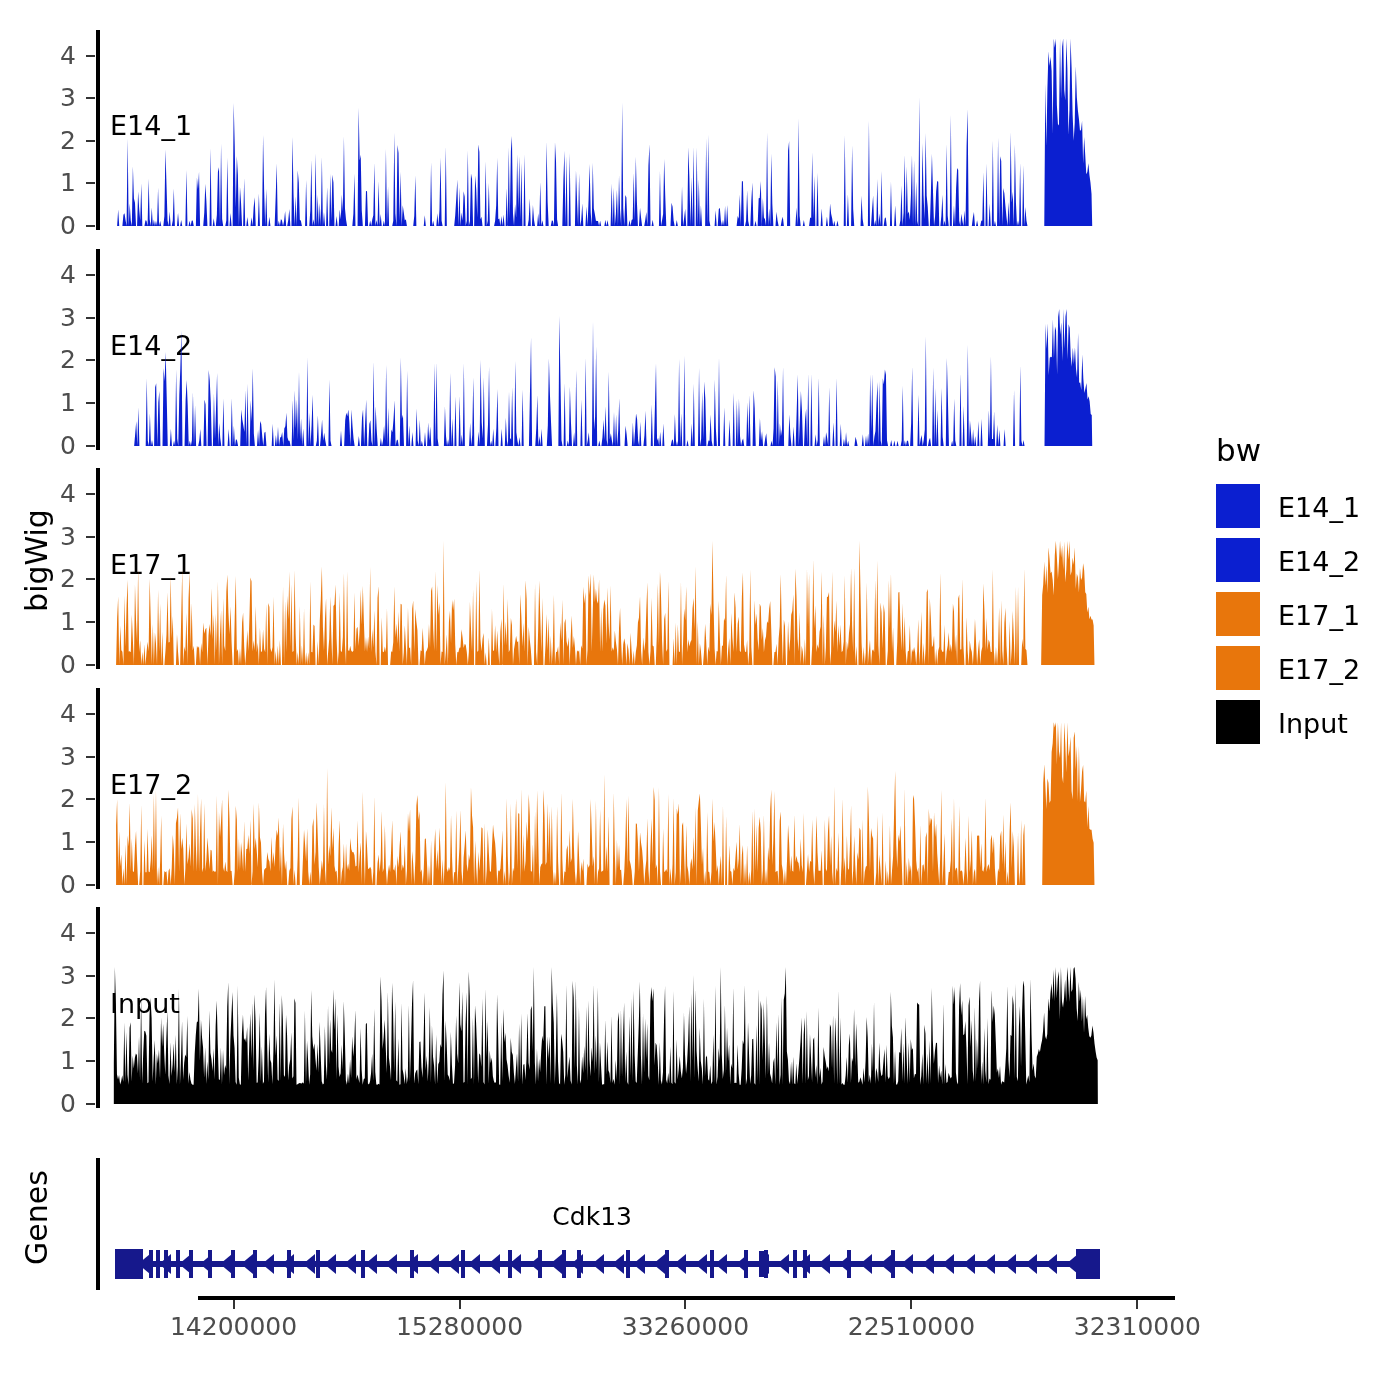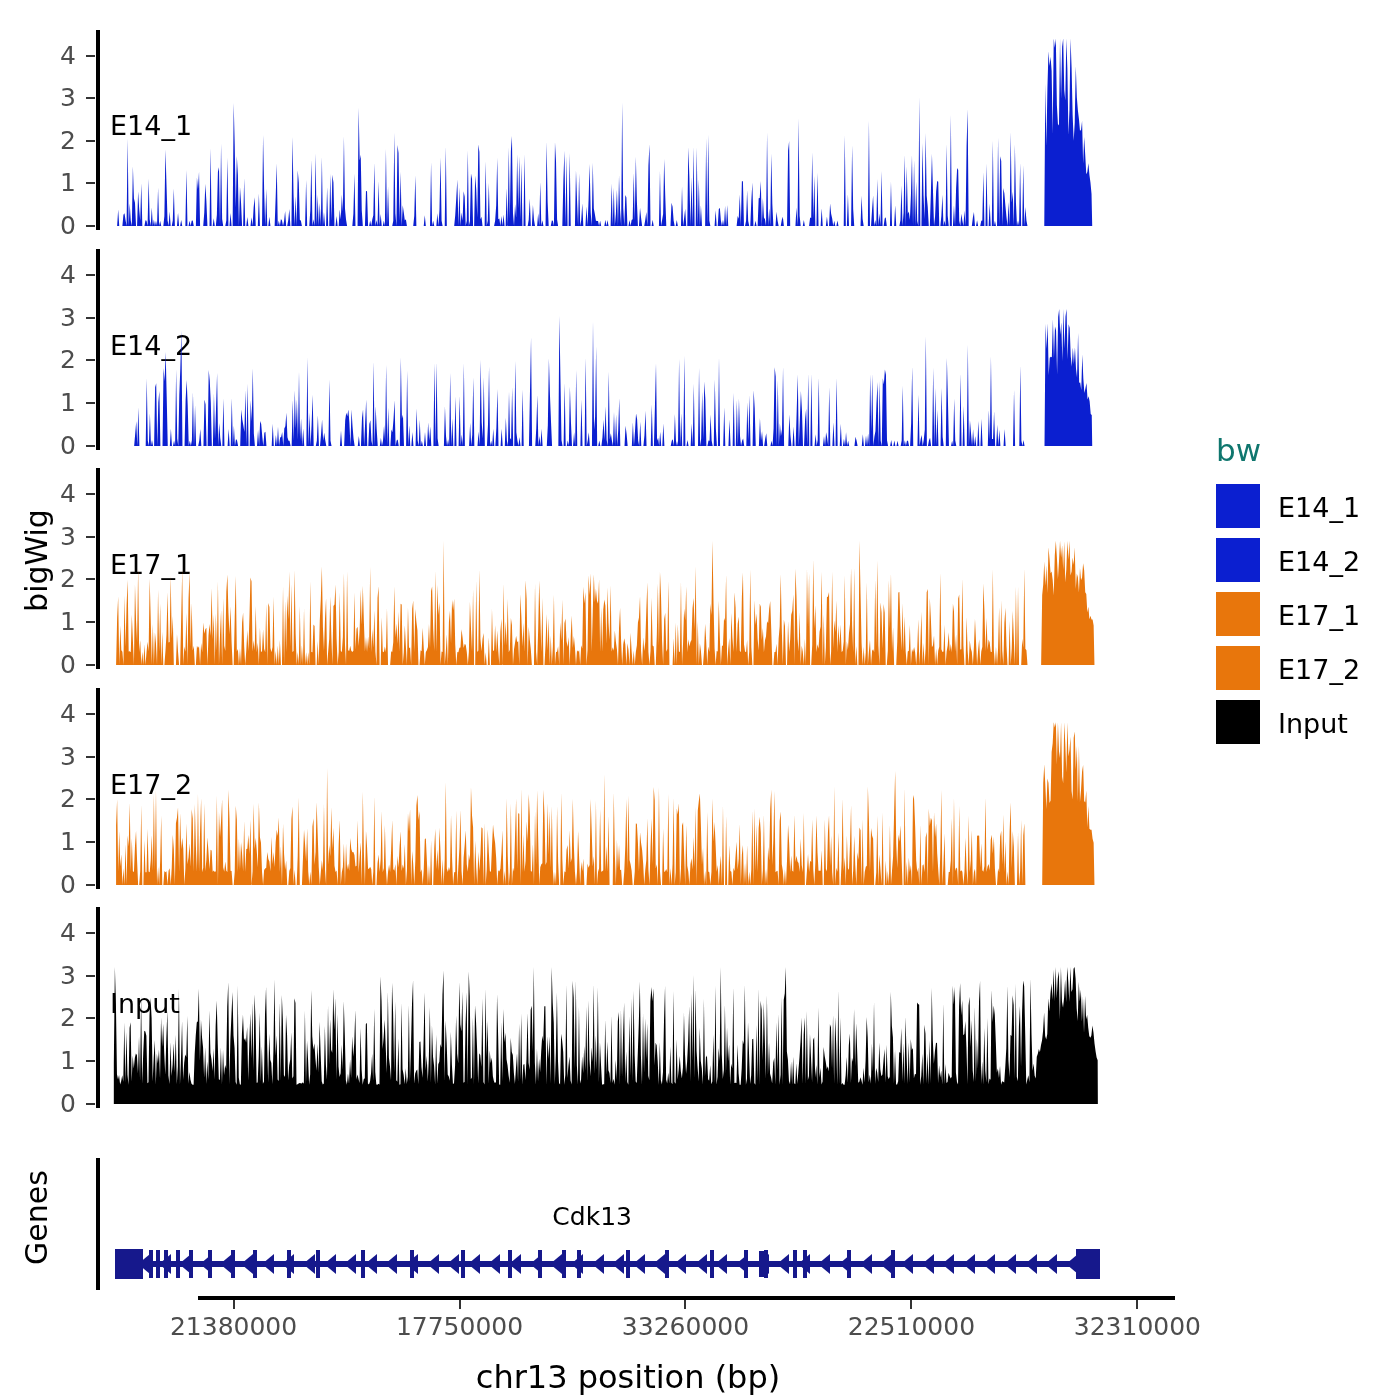--- a/index.html
+++ b/index.html
@@ -40,21 +40,21 @@
   .xtick{
     position:absolute;font-size:25px;color:#4d4d4d;
     text-align:center;width:180px;line-height:1;
   }
   .xaxistitle{
     position:absolute;font-size:32px;color:#000;text-align:center;
     width:1000px;
   }
 
   
-  .legend-title{position:absolute;font-size:31px;color:#0f766e;}
+  .legend-title{position:absolute;font-size:31px;color:#000000;}
   .legend-key{position:absolute;width:44px;height:44px;}
   .legend-label{position:absolute;font-size:27px;color:#000;white-space:nowrap;}
 
   
   .geneline{position:absolute;background:#16188c;}
   .geneexon{position:absolute;background:#16188c;}
   .genelabel{position:absolute;font-size:25px;color:#000;white-space:nowrap;}
   .genearrow{position:absolute;}
 
   svg{display:block;}
@@ -214,30 +214,29 @@
     <div class="geneexon" style="left: 793.158px; top: 1250px; width: 4px; height: 28px; background: rgb(22, 24, 140);"></div>
     <div class="geneexon" style="left: 802.987px; top: 1250px; width: 4px; height: 28px; background: rgb(22, 24, 140);"></div>
     <div class="geneexon" style="left: 847.218px; top: 1250px; width: 4px; height: 28px; background: rgb(22, 24, 140);"></div>
     <div class="geneexon" style="left: 891.45px; top: 1250px; width: 4px; height: 28px; background: rgb(22, 24, 140);"></div>
     <div class="geneexon" style="left: 114.947px; top: 1249px; width: 28px; height: 30px; background: rgb(22, 24, 140);"></div>
     <div class="geneexon" style="left: 1075.86px; top: 1249px; width: 24px; height: 30px; background: rgb(22, 24, 140);"></div>
     <div class="geneexon" style="left: 758.756px; top: 1251px; width: 9px; height: 26px; background: rgb(22, 24, 140);"></div>
     <div class="genelabel" style="left: 552.344px; top: 1202px;">Cdk13</div>
     <div class="xaxisline" style="left: 198px; top: 1296px; width: 977px;"></div>
     <div class="xtickmark" style="left: 232.574px; top: 1300px;"></div>
-    <div class="xtick" style="left: 143.574px; top: 1314px;">21380000</div>
+    <div class="xtick" style="left: 143.574px; top: 1314px;">14200000</div>
     <div class="xtickmark" style="left: 458.532px; top: 1300px;"></div>
-    <div class="xtick" style="left: 369.532px; top: 1314px;">17750000</div>
+    <div class="xtick" style="left: 369.532px; top: 1314px;">15280000</div>
     <div class="xtickmark" style="left: 684.489px; top: 1300px;"></div>
     <div class="xtick" style="left: 595.489px; top: 1314px;">33260000</div>
     <div class="xtickmark" style="left: 910.447px; top: 1300px;"></div>
     <div class="xtick" style="left: 821.447px; top: 1314px;">22510000</div>
     <div class="xtickmark" style="left: 1136.4px; top: 1300px;"></div>
     <div class="xtick" style="left: 1047.4px; top: 1314px;">32310000</div>
-    <div class="xaxistitle" style="left: 128px; top: 1358px;">chr13 position (bp)</div>
     <div class="legend-title" style="left: 1216px; top: 432px;">bw</div>
     <div class="legend-key" style="left: 1216px; top: 484px; background: rgb(11, 31, 208);"></div>
     <div class="legend-label" style="left: 1278px; top: 492px;">E14_1</div>
     <div class="legend-key" style="left: 1216px; top: 538px; background: rgb(11, 31, 208);"></div>
     <div class="legend-label" style="left: 1278px; top: 546px;">E14_2</div>
     <div class="legend-key" style="left: 1216px; top: 592px; background: rgb(232, 118, 12);"></div>
     <div class="legend-label" style="left: 1278px; top: 600px;">E17_1</div>
     <div class="legend-key" style="left: 1216px; top: 646px; background: rgb(232, 118, 12);"></div>
     <div class="legend-label" style="left: 1278px; top: 654px;">E17_2</div>
     <div class="legend-key" style="left: 1216px; top: 700px; background: rgb(0, 0, 0);"></div>

